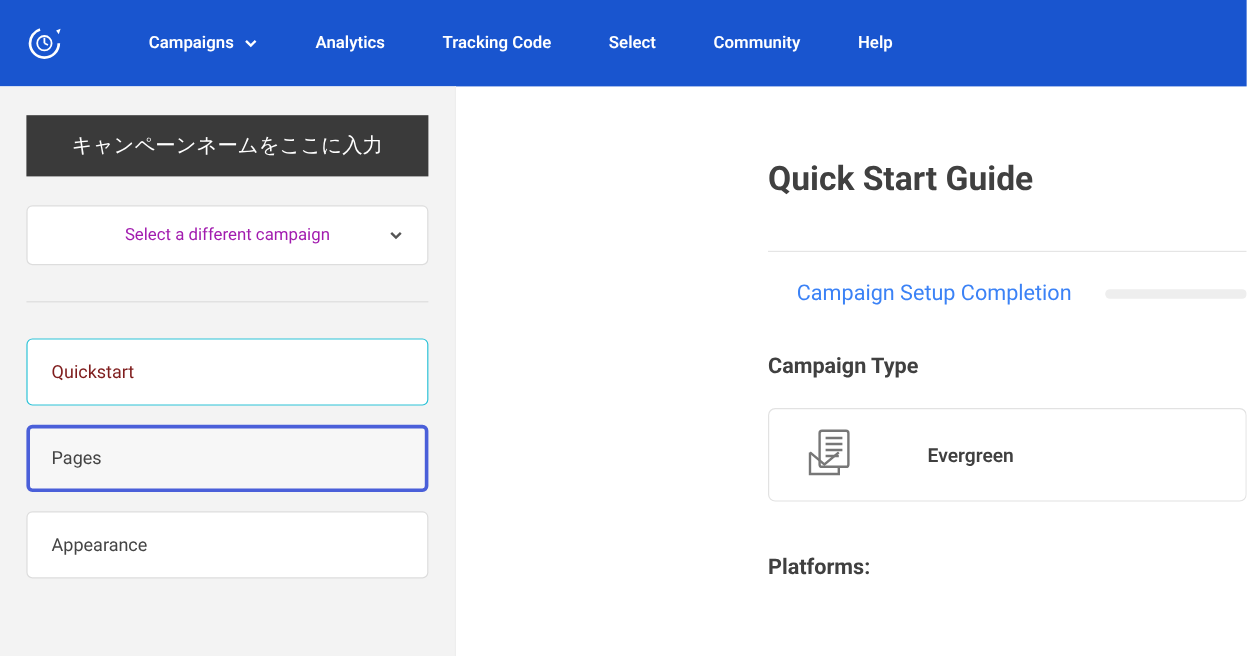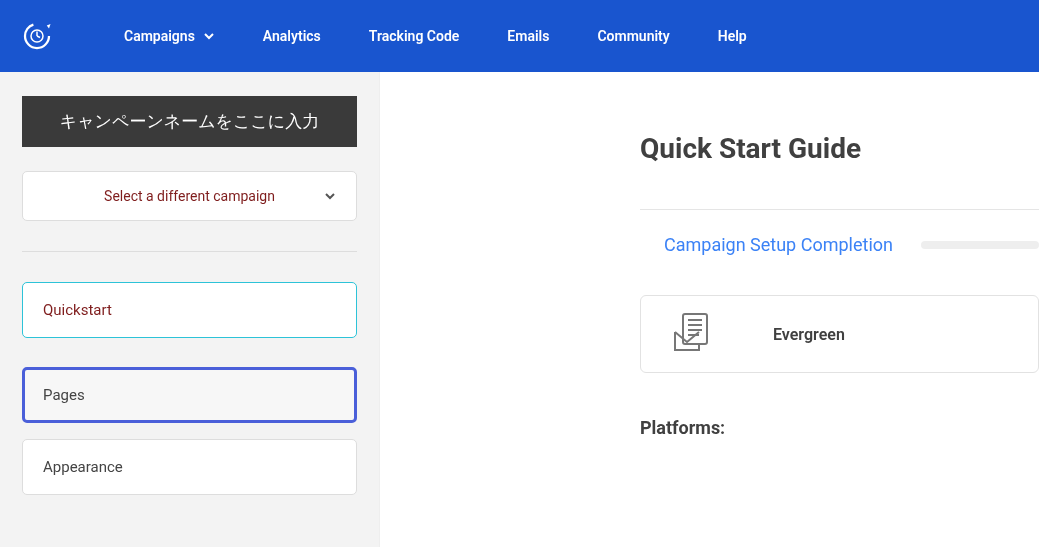--- a/index.html
+++ b/index.html
@@ -39,21 +39,21 @@
   background: #fff;
   border: 1px solid #ddd;
   border-radius: 5px;
   padding: 16px 20px;
   display: flex;
   align-items: center;
   justify-content: center;
   position: relative;
   cursor: pointer;
 }
-.campaign-select-text { font-size: 14px; color: #7f1d1d; }
+.campaign-select-text { font-size: 14px; color: #a21caf; }
 .campaign-select .chev { position: absolute; right: 20px; }
 
 .sidebar-divider { border-top: 1px solid #ddd; margin: 30px 0 30px 0; }
 
 .side-menu { display: flex; flex-direction: column; gap: 16px; }
 .side-item {
   background: #fff;
   border: 1px solid #ddd;
   border-radius: 5px;
   padding: 18px 20px;
@@ -62,21 +62,20 @@
   cursor: pointer;
 }
 .side-item.active {
   border: 1px solid #2dc3d8;
   color: #7f1d1d;
 }
 .side-item.focused {
   border: 3px solid #4a5fd9;
   padding: 16px 18px;
   background: #f7f7f7;
-  margin-top: 13px;
 }
 
 .main {
   flex: 1;
   padding: 60px 0 0 0;
   overflow: hidden;
 }
 .main-inner { padding-left: 260px; padding-right: 0; }
 .page-title { font-size: 28px; font-weight: 700; color: #404040; margin-bottom: 44px; }
 .hr { border-top: 1px solid #e5e5e5; margin-bottom: 24px; }
@@ -118,21 +117,21 @@
           <path d="M2 4 L6 8 L10 4" fill="none" stroke="#fff" stroke-width="2"></path>
         </svg>
     </div>
     <div class="nav-item">
       <span>Analytics</span>
     </div>
     <div class="nav-item">
       <span>Tracking Code</span>
     </div>
     <div class="nav-item">
-      <span>Emails</span>
+      <span>Select</span>
     </div>
     <div class="nav-item">
       <span>Community</span>
     </div>
     <div class="nav-item">
       <span>Help</span>
     </div>
   </div>
 </div>
 
@@ -168,20 +167,21 @@
     <div class="main-inner">
       <h1 class="page-title">Quick Start Guide</h1>
 
       <div class="hr"></div>
 
       <div class="completion-row">
         <span class="completion-label">Campaign Setup Completion</span>
         <div class="progress-bar"></div>
       </div>
 
+      <h2 class="section-heading">Campaign Type</h2>
 
       <div class="type-card">
         <span>
           <svg width="48" height="44" viewBox="0 0 48 44">
             <rect x="14" y="4" width="24" height="30" rx="2" fill="none" stroke="#777" stroke-width="2"></rect>
             <line x1="19" y1="10" x2="33" y2="10" stroke="#777" stroke-width="2"></line>
             <line x1="19" y1="15" x2="33" y2="15" stroke="#777" stroke-width="2"></line>
             <line x1="19" y1="20" x2="33" y2="20" stroke="#777" stroke-width="2"></line>
             <line x1="19" y1="25" x2="30" y2="25" stroke="#777" stroke-width="2"></line>
             <path d="M6 22 L6 40 L30 40 L30 34" fill="none" stroke="#777" stroke-width="2"></path>

